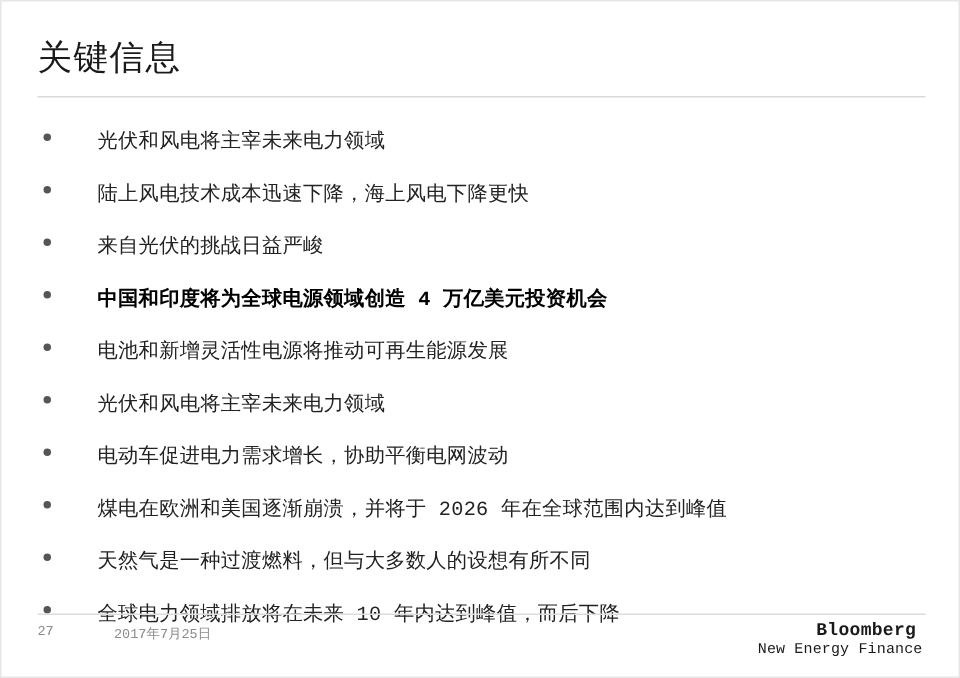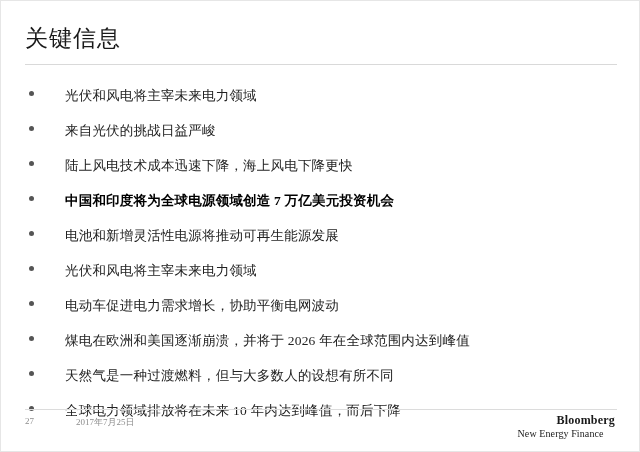--- a/index.html
+++ b/index.html
@@ -8,21 +8,21 @@
     background: #ffffff;
   }
   .slide {
     position: relative;
     width: 640px;
     height: 452px;
     background: #ffffff;
     box-sizing: border-box;
     border: 1px solid #e6e6e6;
     overflow: hidden;
-    font-family: Liberation Serif, serif;
+    font-family: Liberation Mono, monospace;
   }
   .title {
     position: absolute;
     left: 24px;
     top: 22px;
     font-size: 23px;
     color: #1a1a1a;
     font-weight: 400;
     letter-spacing: 1px;
   }
@@ -120,31 +120,31 @@
 
   <div class="bullets">
 
     <div class="bullet">
       <span class="dot"></span>
       <span class="txt">光伏和风电将主宰未来电力领域</span>
     </div>
 
     <div class="bullet">
       <span class="dot"></span>
-      <span class="txt">来自光伏的挑战日益严峻</span>
+      <span class="txt">陆上风电技术成本迅速下降，海上风电下降更快</span>
     </div>
 
     <div class="bullet">
       <span class="dot"></span>
-      <span class="txt">陆上风电技术成本迅速下降，海上风电下降更快</span>
+      <span class="txt">来自光伏的挑战日益严峻</span>
     </div>
 
     <div class="bullet strong">
       <span class="dot"></span>
-      <span class="txt">中国和印度将为全球电源领域创造 7 万亿美元投资机会</span>
+      <span class="txt">中国和印度将为全球电源领域创造 4 万亿美元投资机会</span>
     </div>
 
     <div class="bullet">
       <span class="dot"></span>
       <span class="txt">电池和新增灵活性电源将推动可再生能源发展</span>
     </div>
 
     <div class="bullet">
       <span class="dot"></span>
       <span class="txt">光伏和风电将主宰未来电力领域</span>

